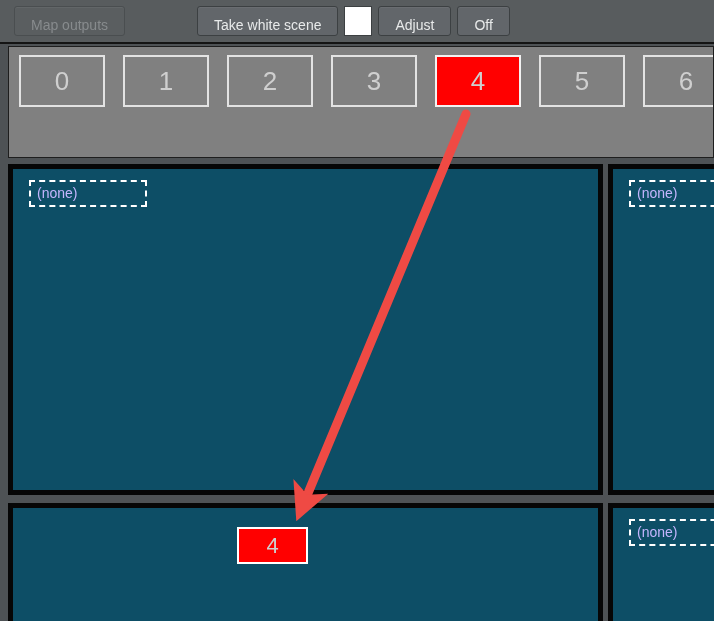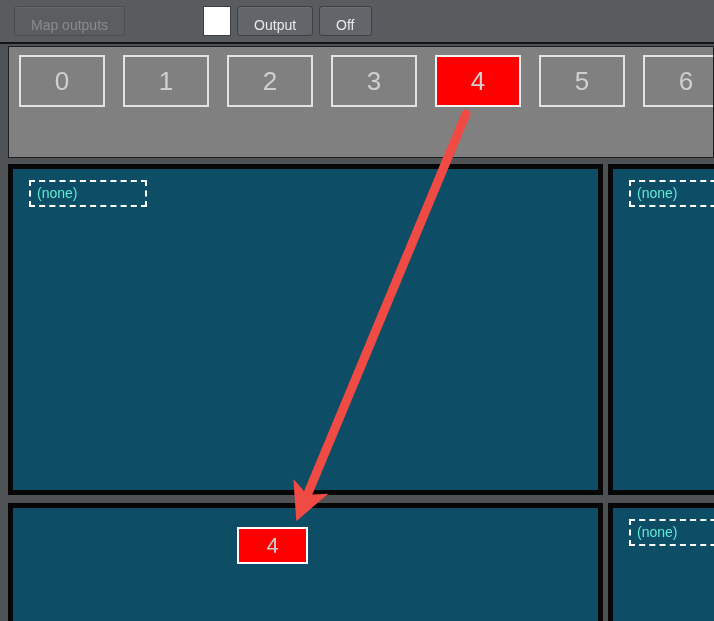--- a/index.html
+++ b/index.html
@@ -120,21 +120,21 @@
   .panel-bl { left: 8px;   top: 503px; width: 595px; height: 125px; }
   .panel-br { left: 608px; top: 503px; width: 112px; height: 125px; }
 
   .label-box {
     position: absolute;
     left: 16px;
     top: 11px;
     min-width: 118px;
     height: 27px;
     border: 2px dashed #ffffff;
-    color: #5eead4;
+    color: #c4b5fd;
     font-size: 14px;
     line-height: 23px;
     padding: 0 6px;
     white-space: nowrap;
     font-family: "Liberation Sans", sans-serif;
   }
   .label-box.active {
     background: #ff0000;
     color: #ededed;
   }
@@ -168,24 +168,25 @@
 </style>
 </head>
 <body>
 
 <div id="app">
 
   <div class="toolbar">
     <div class="tb-btn disabled">Map outputs</div>
     <div class="tb-gap-sm"></div>
     <div class="tb-gap-lg"></div>
+    <div class="tb-btn">Take white scene</div>
     <div class="tb-gap-xs"></div>
     <div class="color-swatch" style="background: rgb(255, 255, 255);"></div>
     <div class="tb-gap-xs"></div>
-    <div class="tb-btn">Output</div>
+    <div class="tb-btn">Adjust</div>
     <div class="tb-gap-xs"></div>
     <div class="tb-btn">Off</div>
   </div>
 
   <div class="tabstrip-outer">
     <div class="tabstrip" id="tabstrip">
         <div class="tab">0</div>
         <div class="tab">1</div>
         <div class="tab">2</div>
         <div class="tab">3</div>

